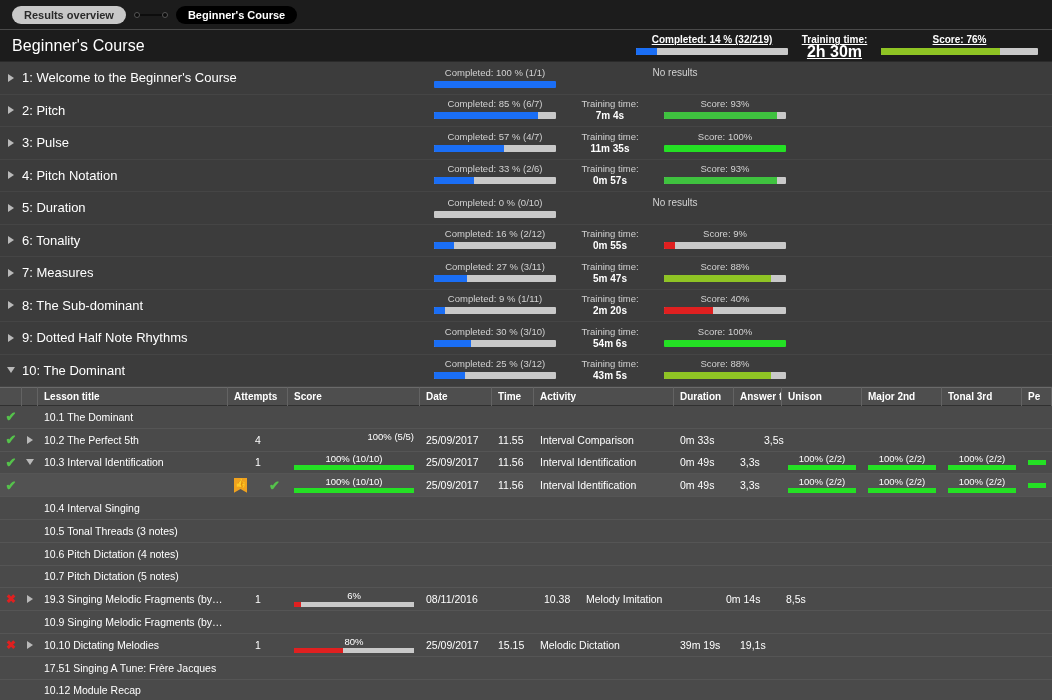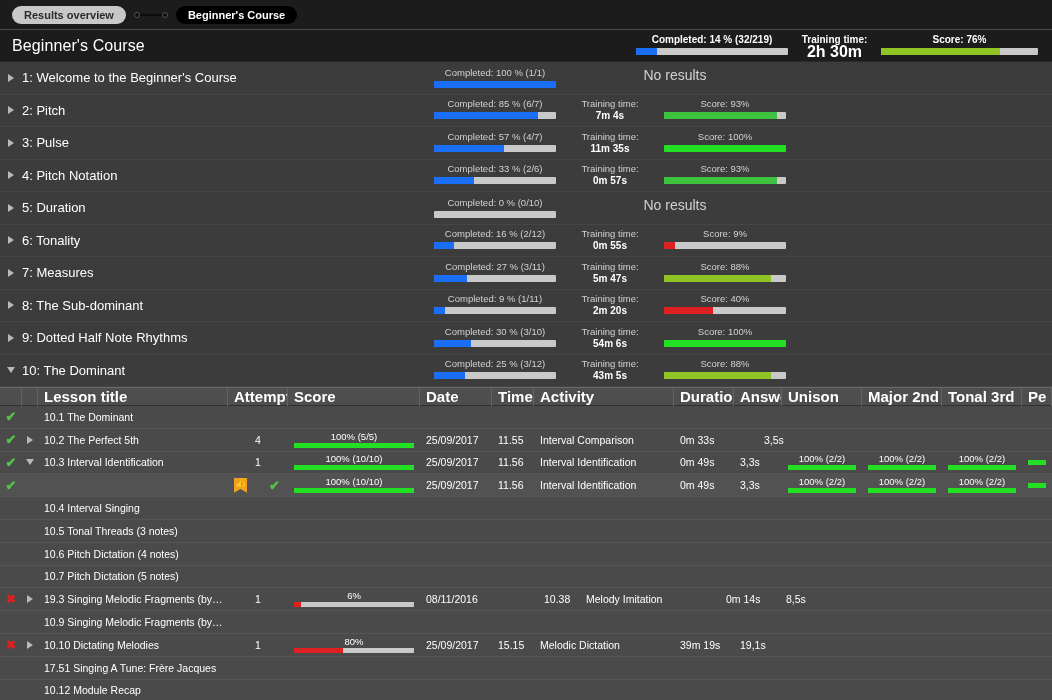--- a/index.html
+++ b/index.html
@@ -44,21 +44,21 @@
     background: #1c1c1c;
     display: flex;
     align-items: center;
     justify-content: space-between;
     padding: 0 8px 0 12px;
     border-bottom: 1px solid #2a2a2a;
   }
   #page-title { font-size: 16px; font-weight: normal; color: #ffffff; letter-spacing: .1px; }
 
   #summary-stats { display: flex; align-items: flex-start; gap: 0; padding-right: 2px; }
-  .sum-block { display: flex; flex-direction: column; align-items: center; }
+  .sum-block { display: flex; flex-direction: column; align-items: center; text-decoration: underline; }
   .sum-block .lbl { font-size: 10px; font-weight: bold; color: #ffffff; line-height: 12px; white-space: nowrap; }
   .sum-block .val { font-size: 16px; font-weight: bold; color: #ffffff; line-height: 11px; }
 
   .pbar {
     height: 7px;
     background: #c9c9c9;
     border-radius: 1px;
     margin-top: 2px;
     overflow: hidden;
     position: relative;
@@ -79,34 +79,34 @@
     color: #b9b9b9; font-size: 9px; flex: 0 0 22px;
   }
   .tri-right { width:0;height:0;border-left:6px solid #b9b9b9;border-top:4px solid transparent;border-bottom:4px solid transparent; }
   .tri-down  { width:0;height:0;border-top:6px solid #b9b9b9;border-left:4px solid transparent;border-right:4px solid transparent; }
   .mod-name { font-size: 13px; color: #ffffff; flex: 1 1 auto; }
 
   .mod-metrics { display: flex; align-items: flex-start; }
   .m-col { display: flex; flex-direction: column; align-items: center; }
   .m-col .cap { font-size: 9.5px; color: #d2d2d2; line-height: 12px; white-space: nowrap; }
   .m-col .sub { font-size: 10px; font-weight: bold; color: #ffffff; line-height: 12px; }
-  .m-noresults { font-size: 14px; color: #d2d2d2; width: 230px; text-align: center; }
+  .m-noresults { font-size: 10px; color: #d2d2d2; width: 230px; text-align: center; }
 
   
   #lesson-table { background: #4a4a4a; }
   #lesson-header {
     height: 19px;
     background: #4e4e4e;
     border-top: 1px solid #6a6a6a;
     border-bottom: 1px solid #303030;
     display: flex;
     align-items: center;
   }
   #lesson-header .th {
-    font-size: 15px; font-weight: bold; color: #ffffff;
+    font-size: 10px; font-weight: bold; color: #ffffff;
     border-right: 1px solid #636363;
     height: 19px; line-height: 19px;
     padding-left: 6px;
     overflow: hidden; white-space: nowrap;
   }
   .lrow {
     height: 22.8px;
     display: flex;
     align-items: center;
     border-bottom: 1px solid #555555;
@@ -439,21 +439,21 @@
       </div>
       <div class="lrow">
         <div class="statcol">
           <span class="check">✔</span>
         </div>
         <div class="twistcol">
           <div class="tri-right"></div>
         </div>
         <div class="cell" style="width: 190px; flex: 0 0 190px;">10.2 The Perfect 5th</div>
         <div class="cell c" style="width: 60px; flex: 0 0 60px;">4</div>
-        <div class="cell scorecell" style="width: 132px; flex: 0 0 132px;">
+        <div class="cell scorecell" style="width: 132px; flex: 0 0 132px; align-items: flex-end;">
           <div class="stxt">100%  (5/5)</div>
           <div class="sbar">
             <span style="width: 100%; background: rgb(36, 224, 36);"></span>
           </div>
         </div>
         <div class="cell" style="width: 72px; flex: 0 0 72px;">25/09/2017</div>
         <div class="cell" style="width: 42px; flex: 0 0 42px;">11.55</div>
         <div class="cell" style="width: 140px; flex: 0 0 140px;">Interval Comparison</div>
         <div class="cell" style="width: 60px; flex: 0 0 60px;">0m 33s</div>
         <div class="cell" style="width: 48px; flex: 0 0 48px; margin-left: 24px;">3,5s</div>

